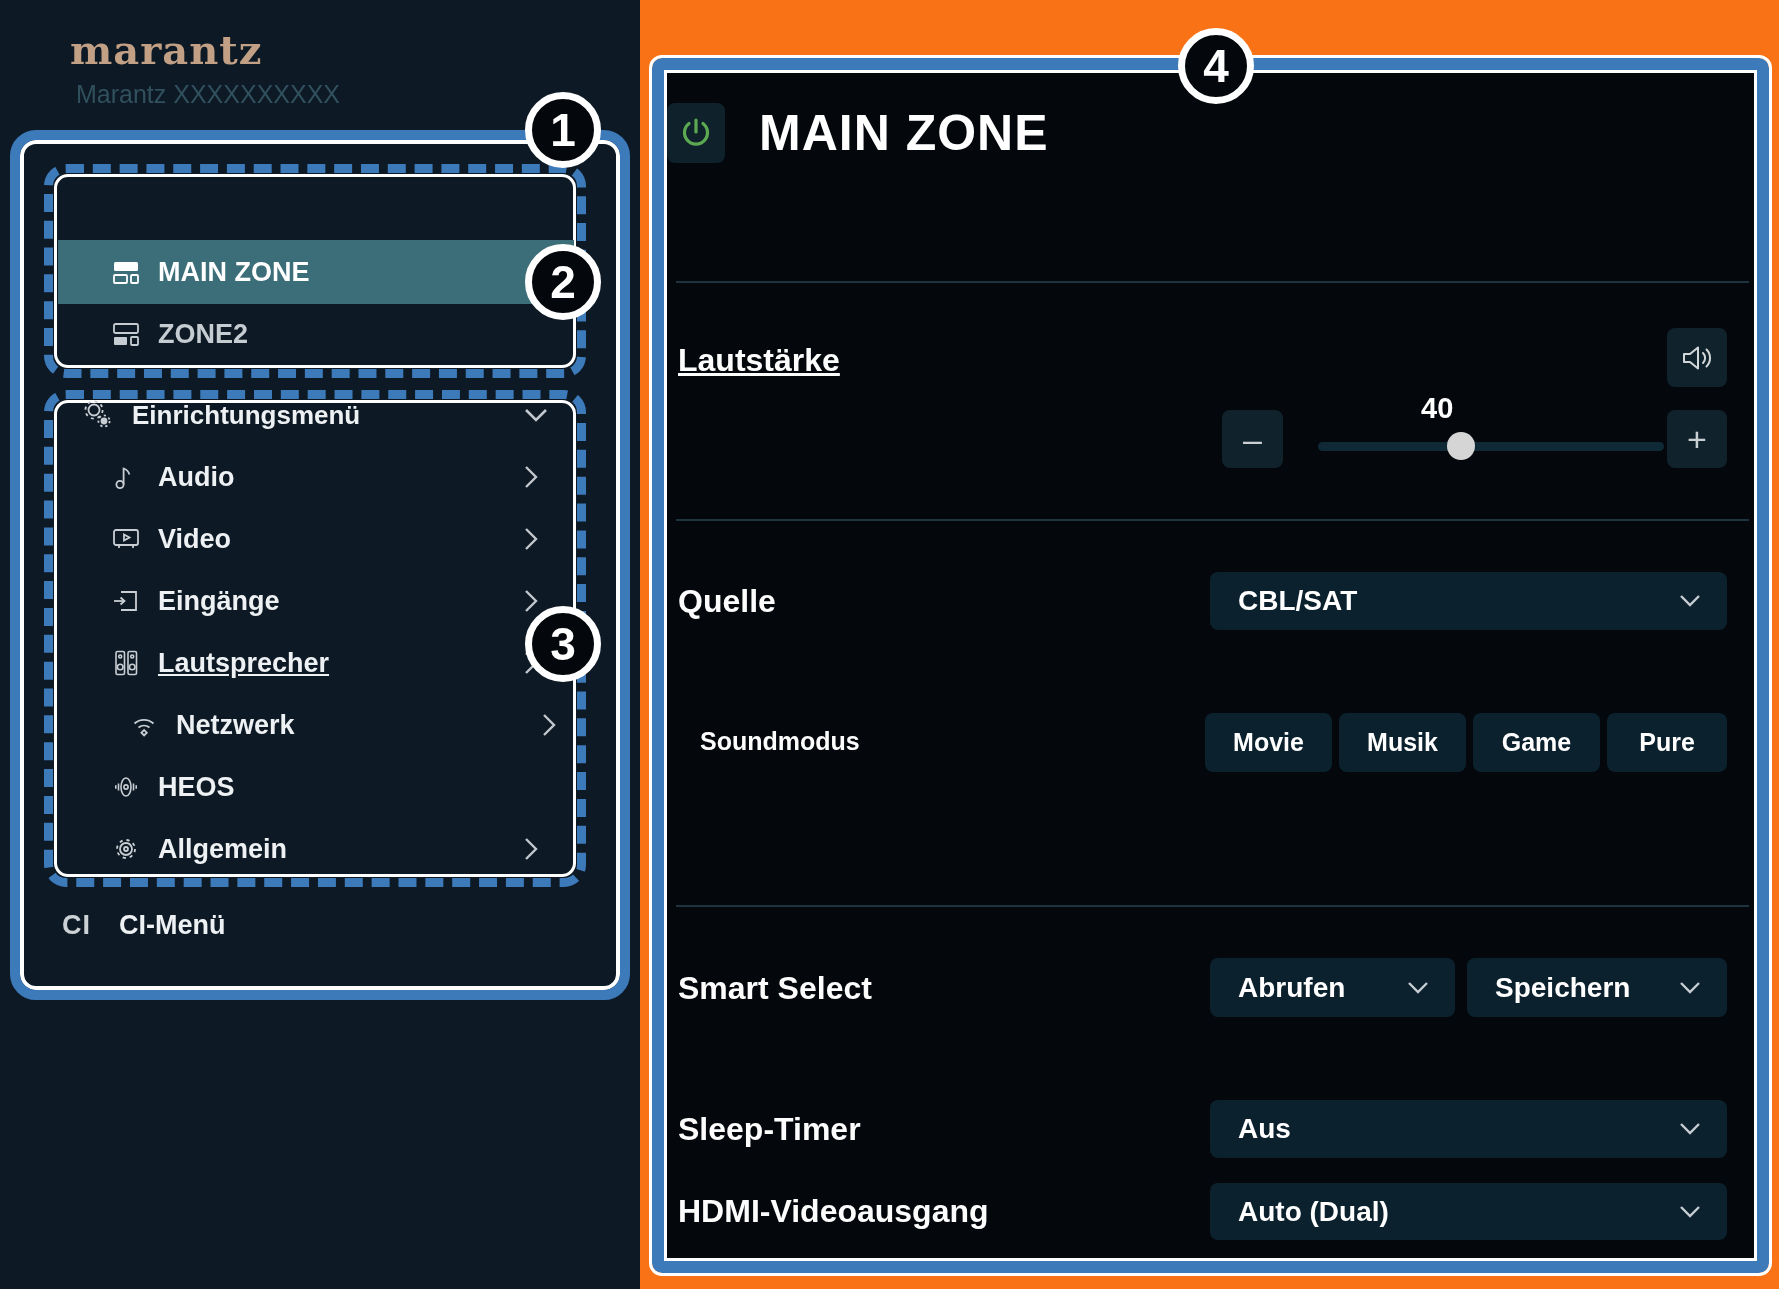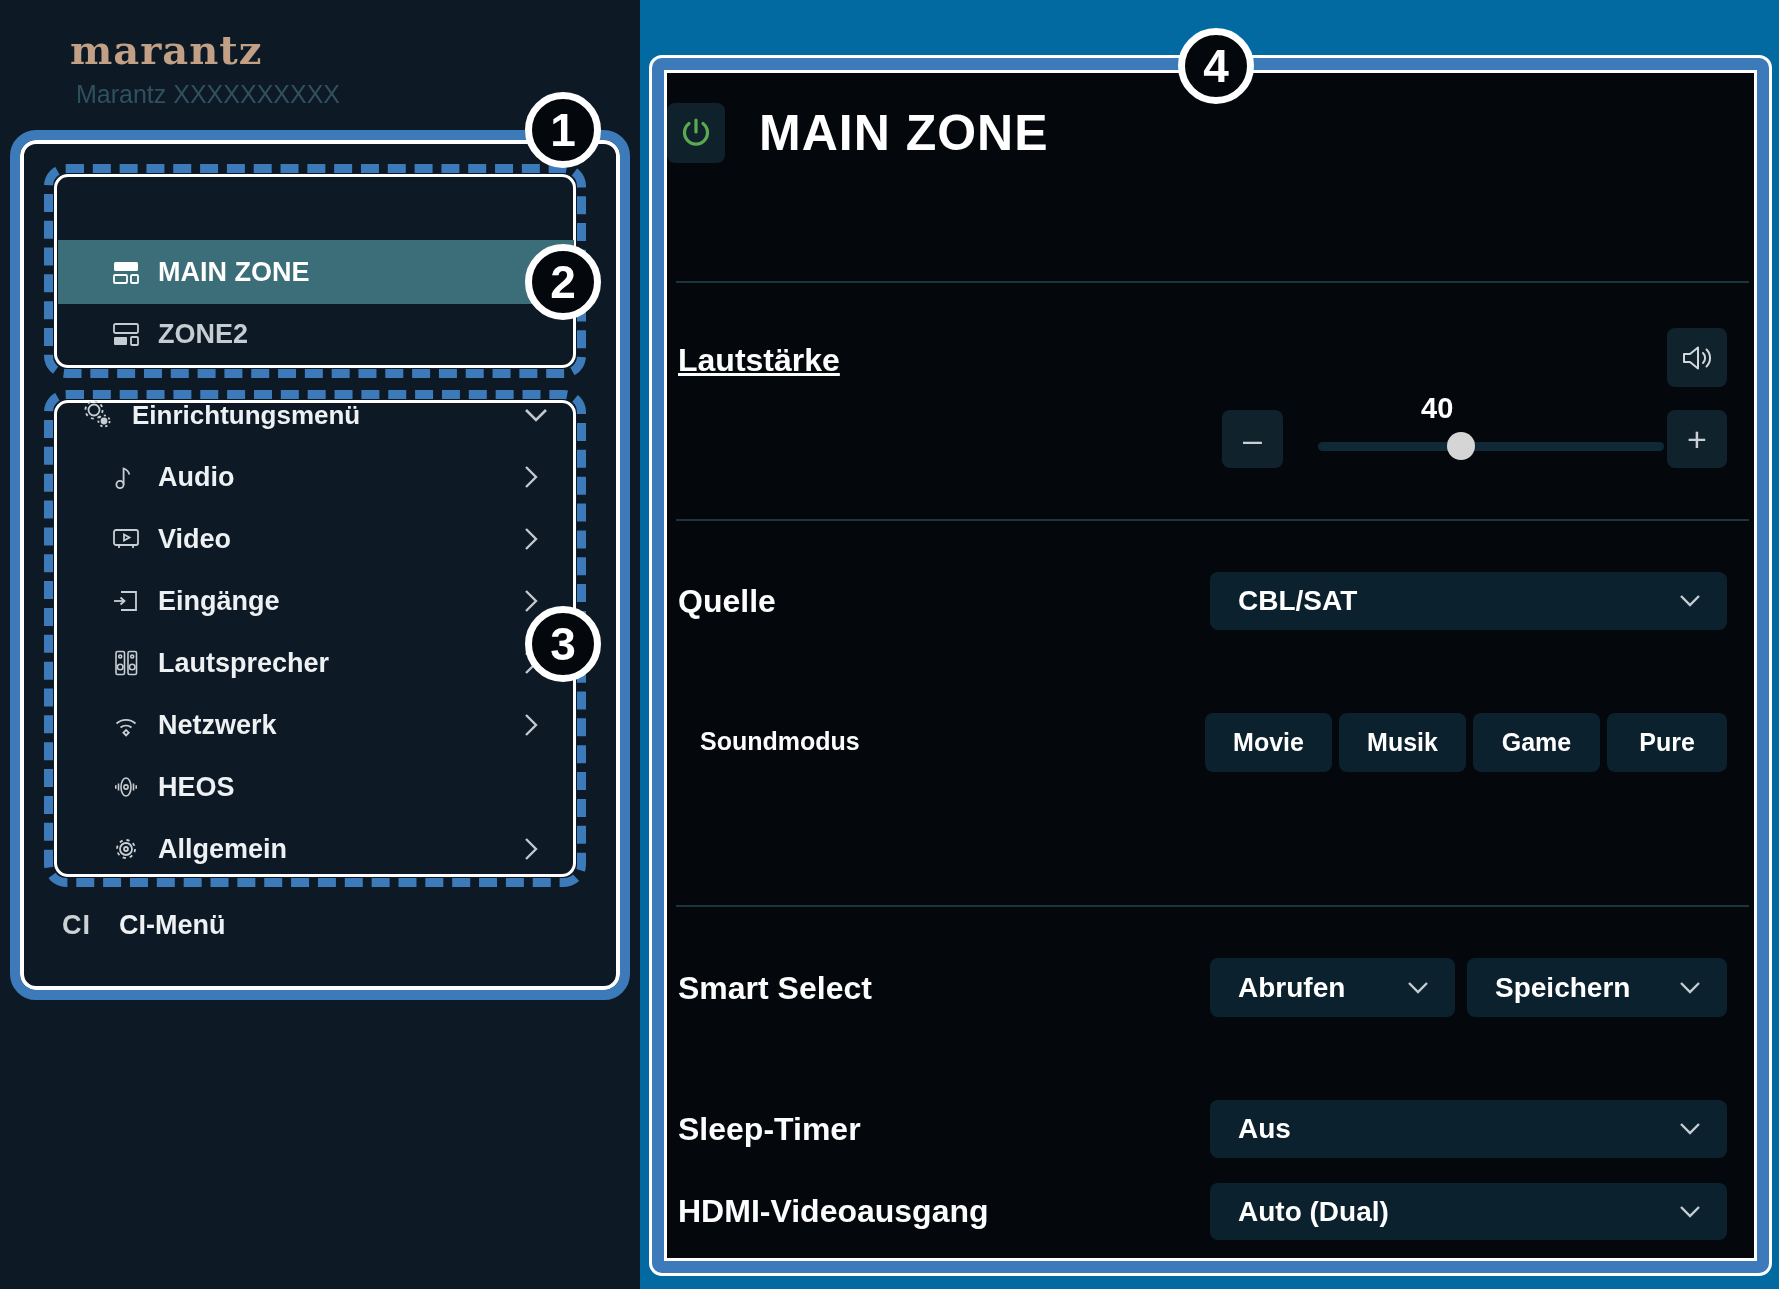--- a/index.html
+++ b/index.html
@@ -1,18 +1,18 @@
 <!DOCTYPE html>
 <html><head>
 <meta charset="utf-8">
 <style>
   * { margin:0; padding:0; box-sizing:border-box; }
   html,body { background:#000; }
   body { font-family:"Liberation Sans", sans-serif; }
-  #stage { position:relative; width:1779px; height:1289px; background:#0369a1; overflow:hidden; }
+  #stage { position:relative; width:1779px; height:1289px; background:#f97316; overflow:hidden; }
   .abs { position:absolute; }
 
   
   #sidebar { left:0; top:0; width:640px; height:1289px; background:#0d1924; }
   .logo { left:70px; top:26px; font-family:"DejaVu Serif", serif; font-weight:900;
           font-size:40px; letter-spacing:1px; color:#c2a085; }
   .model { left:76px; top:80px; font-size:25px; font-weight:400; color:#30505e; }
 
   
   .solid-box { border:10px solid #3d7ab9; border-radius:26px;
@@ -159,40 +159,40 @@
         </svg>
       </span>
       <span class="lbl item-lbl">Eingänge</span>
       <span class="chev" style="margin-right:30px;">
         <svg width="15" height="24" viewBox="0 0 15 24" stroke="#c2c8cd" stroke-width="2.4" fill="none">
             <polyline points="3,2 13,12 3,22"></polyline>
           </svg>
       </span>
     </div>
 
-    <div class="abs mrow" style="left:62px; top:636px; width:506px; height:54px;">
+    <div class="abs mrow" style="left:62px; top:636px; width:506px; height:54px;text-decoration:underline;">
       <span class="ic" style="margin-left:48px;">
         <svg width="30" height="30" viewBox="0 0 30 30" stroke="#c8ced3" stroke-width="1.6" fill="none">
           <rect x="5" y="3.5" width="8.5" height="23" rx="1.5"></rect>
             <circle cx="9.2" cy="8.5" r="1.5"></circle>
             <circle cx="9.2" cy="19" r="2.8"></circle>
           <rect x="17" y="3.5" width="8.5" height="23" rx="1.5"></rect>
             <circle cx="21.2" cy="8.5" r="1.5"></circle>
             <circle cx="21.2" cy="19" r="2.8"></circle>
         </svg>
       </span>
       <span class="lbl item-lbl">Lautsprecher</span>
       <span class="chev" style="margin-right:30px;">
         <svg width="15" height="24" viewBox="0 0 15 24" stroke="#c2c8cd" stroke-width="2.4" fill="none">
             <polyline points="3,2 13,12 3,22"></polyline>
           </svg>
       </span>
     </div>
 
-    <div class="abs mrow" style="left:62px; top:698px; width:506px; height:54px;">
+    <div class="abs mrow" style="left:80px; top:698px; width:506px; height:54px;">
       <span class="ic" style="margin-left:48px;">
         <svg width="30" height="30" viewBox="0 0 30 30" stroke="#c8ced3" stroke-width="1.8" fill="none">
           <path d="M5.5 13.5 a14 14 0 0 1 19 0"></path>
             <path d="M9.5 17.5 a9 9 0 0 1 11 0"></path>
           <rect x="13.2" y="20.8" width="3.8" height="3.8" transform="rotate(45 15.1 22.7)"></rect>
         </svg>
       </span>
       <span class="lbl item-lbl">Netzwerk</span>
       <span class="chev" style="margin-right:30px;">
         <svg width="15" height="24" viewBox="0 0 15 24" stroke="#c2c8cd" stroke-width="2.4" fill="none">

